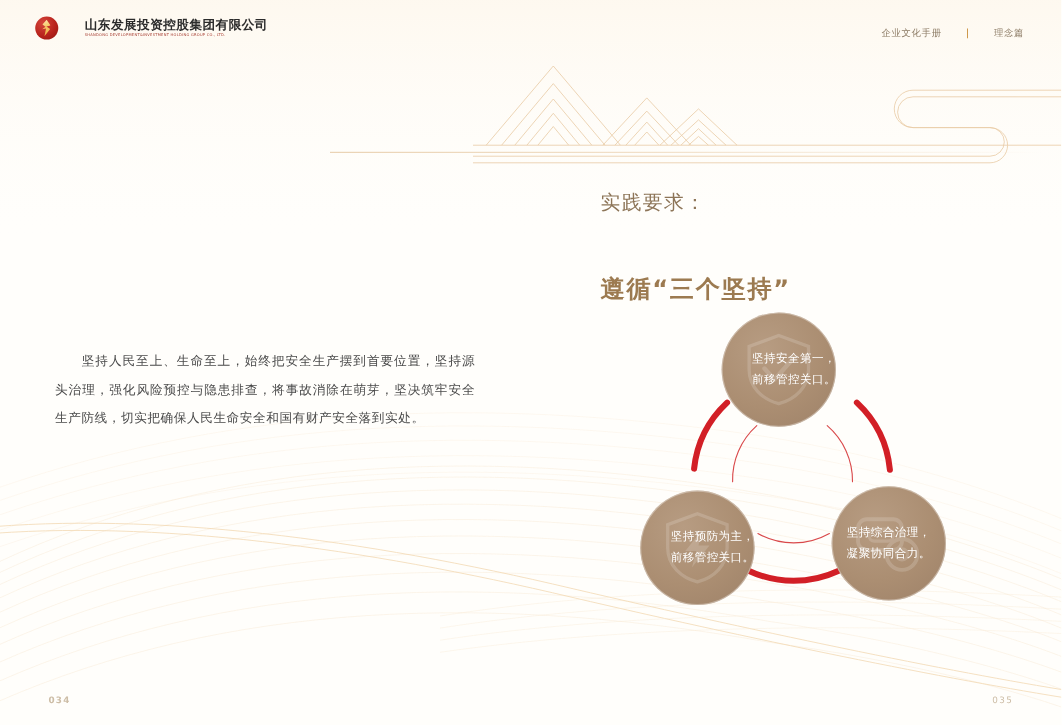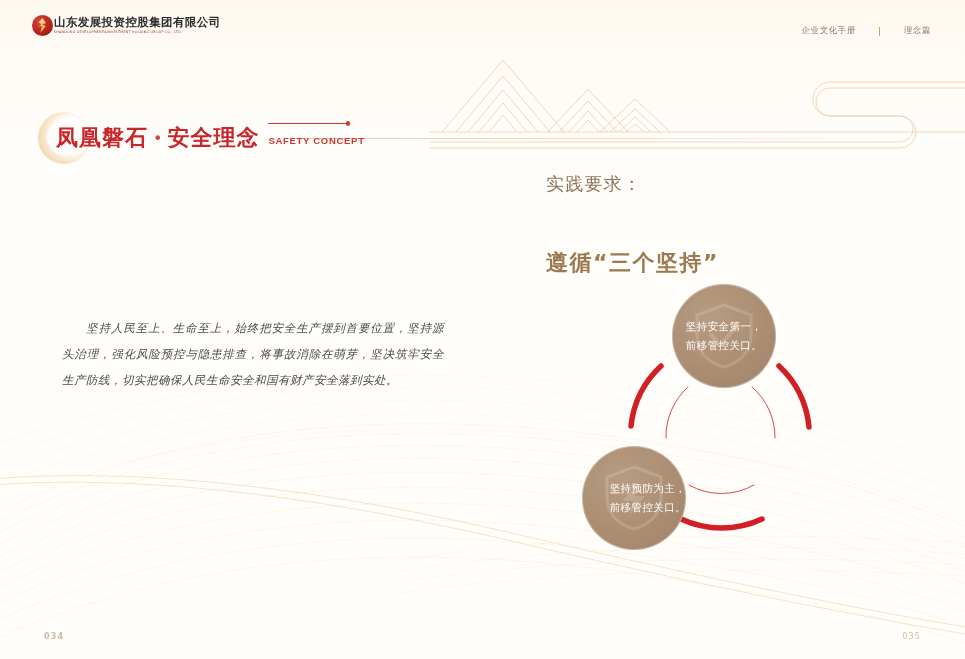--- a/index.html
+++ b/index.html
@@ -20,21 +20,21 @@
   
   .bg-waves{position:absolute;left:0;top:330px;width:965px;height:330px;pointer-events:none;opacity:.85;}
   .bg-topglow{position:absolute;left:0;top:0;width:965px;height:240px;pointer-events:none;}
 
   
   .header{
     position:absolute;left:0;top:0;width:965px;height:52px;
   }
   .logo-wrap{
     position:absolute;left:32px;top:15px;
-    display:flex;align-items:center;gap:1px;
+    display:flex;align-items:center;gap:24px;
   }
   .logo-mark{
     width:21px;height:21px;border-radius:50%;
     background:radial-gradient(circle at 35% 30%,#d6463c 0%,#b8231c 55%,#8e140f 100%);
     position:relative;flex:0 0 auto;
   }
   .logo-mark::after{
     content:"";position:absolute;left:6px;top:3px;width:8px;height:15px;
     background:linear-gradient(160deg,#ffe9b8 0%,#f6c96a 40%,#e8a23c 100%);
     clip-path:polygon(55% 0,100% 35%,52% 40%,95% 55%,30% 100%,48% 52%,5% 58%,42% 42%,8% 28%);
@@ -101,23 +101,23 @@
     background:linear-gradient(90deg,#e8cfae 0%,#f0ddc4 45%,rgba(240,221,196,0) 100%);
   }
 
   
   .left-head{
     position:absolute;left:88px;top:222px;
     font-size:24px;font-weight:700;color:#9c7a50;letter-spacing:2.5px;
     white-space:nowrap;
   }
   .left-body{
-    position:absolute;left:62px;top:316px;width:382px;
+    position:absolute;left:50px;top:316px;width:382px;
     font-size:11.5px;color:#4a4a4a;line-height:2.25;
-    letter-spacing:.5px;text-align:justify;font-style:italic;
+    letter-spacing:.5px;text-align:justify;
   }
   .left-body .indent{display:inline-block;width:24px;}
 
   
   .right-label{
     position:absolute;left:546px;top:172px;
     font-size:18px;color:#8d7558;letter-spacing:1.2px;
   }
   .right-head{
     position:absolute;left:546px;top:222px;
@@ -135,21 +135,21 @@
     box-shadow:0 0 0 1px rgba(255,255,255,.35) inset;
     display:flex;flex-direction:column;align-items:center;justify-content:center;
     color:#ffffff;font-size:10.5px;line-height:1.85;letter-spacing:.4px;
     text-align:center;overflow:hidden;
   }
   .node .ico{
     position:absolute;left:50%;top:50%;transform:translate(-50%,-50%);
     opacity:.16;pointer-events:none;
   }
   .node .ln{position:relative;z-index:2;white-space:nowrap;}
-  .node-top{left:132px;top:14px;}
+  .node-top{left:116px;top:14px;align-items:flex-end;}
   .node-bl{left:42px;top:176px;align-items:flex-end;}
   .node-br{left:216px;top:172px;}
 
   
   .pgnum{
     position:absolute;bottom:18px;font-size:8px;color:#cdbda6;letter-spacing:1.2px;
   }
   .pg-left{left:44px;font-weight:bold;}
   .pg-right{right:44px;}
 </style>
@@ -235,32 +235,20 @@
       <path d="M196,80 L205,72 L214,80"></path>
 
       <path d="M-10,80 L535,80"></path>
 
       <path d="M535,36 L400,36 a14,14 0 0 0 0,28 L470,64 a13,13 0 0 1 0,26 L-10,90"></path>
       <path d="M535,30 L400,30 a17,17 0 0 0 0,34 L470,64"></path>
       <path d="M470,64 a16,16 0 0 1 0,32 L-10,96"></path>
     </g>
   </svg>
 
-  <div class="section-title">
-    <div class="badge-circle"></div>
-    <div class="title-main">
-      <span class="t-red">凤凰磐石</span>
-      <span class="t-dot">•</span>
-      <span class="t-red2">安全理念</span>
-      <span class="t-en-wrap">
-        <span class="t-en-line"></span>
-        <span class="t-en">SAFETY CONCEPT</span>
-      </span>
-    </div>
-  </div>
   <div class="title-rule"></div>
 
   <div class="left-body"><span class="indent"></span><span>坚持人民至上、生命至上，始终把安全生产摆到首要位置，坚持源头治理，强化风险预控与隐患排查，将事故消除在萌芽，坚决筑牢安全生产防线，切实把确保人民生命安全和国有财产安全落到实处。</span></div>
 
   <div class="right-label">实践要求：</div>
   <div class="right-head">遵循“三个坚持”</div>
 
   <div class="diagram">
     <svg width="360" height="290" viewBox="0 0 360 290">
 
@@ -288,18 +276,28 @@
 
     <div class="node node-bl">
       <svg class="ico" width="62" height="68" viewBox="0 0 62 68">
         <path d="M31,3 L58,13 L58,34 C58,50 46,61 31,65 C16,61 4,50 4,34 L4,13 Z" fill="none" stroke="#ffffff" stroke-width="3"></path>
         <path d="M35,18 L20,37 L30,37 L26,52 L42,32 L32,32 Z" fill="#ffffff"></path>
       </svg>
       <span class="ln">坚持预防为主，</span>
       <span class="ln">前移管控关口。</span>
     </div>
 
+    <div class="node node-br">
+      <svg class="ico" width="68" height="64" viewBox="0 0 68 64">
+        <rect x="6" y="10" width="40" height="28" rx="8" fill="none" stroke="#ffffff" stroke-width="3.5"></rect>
+        <rect x="16" y="19" width="22" height="11" rx="5" fill="none" stroke="#ffffff" stroke-width="3"></rect>
+        <circle cx="46" cy="42" r="14" fill="none" stroke="#ffffff" stroke-width="3.5"></circle>
+        <circle cx="46" cy="42" r="5" fill="none" stroke="#ffffff" stroke-width="3"></circle>
+      </svg>
+      <span class="ln">坚持综合治理，</span>
+      <span class="ln">凝聚协同合力。</span>
+    </div>
   </div>
 
   <div class="pgnum pg-left">034</div>
   <div class="pgnum pg-right">035</div>
 
 </div>
 
 </body></html>

